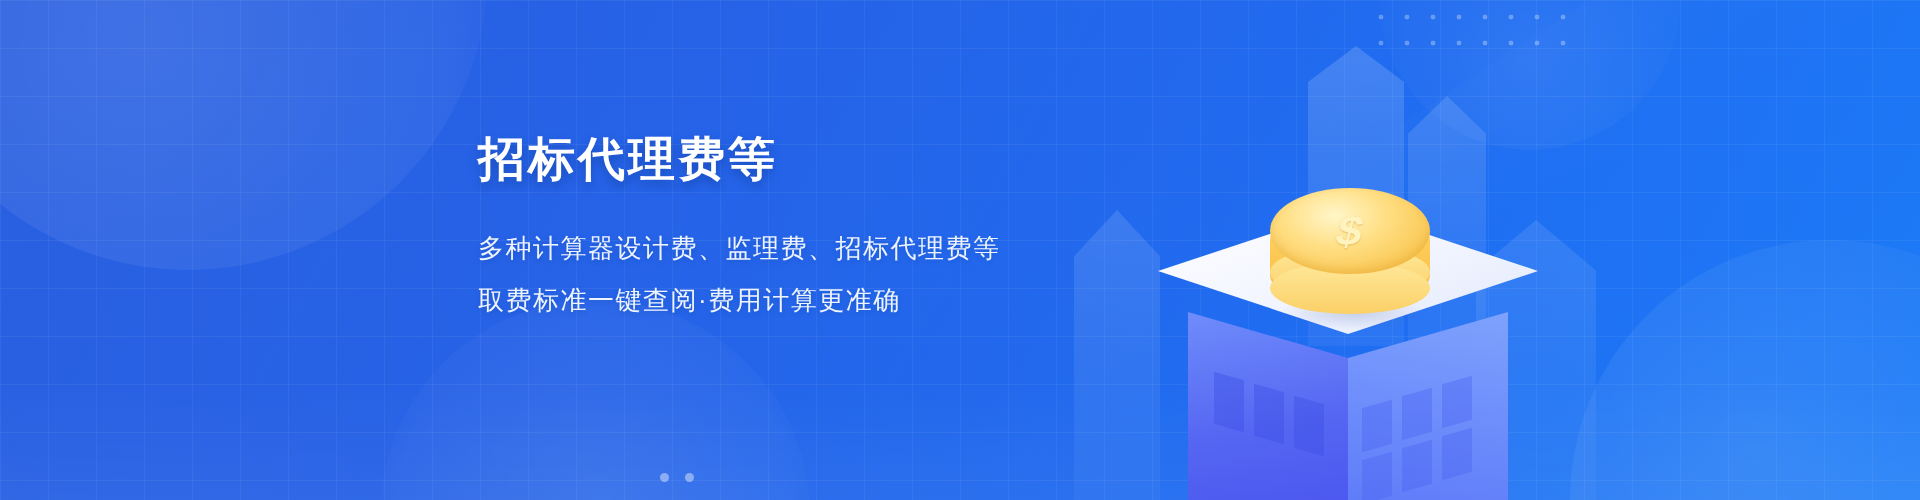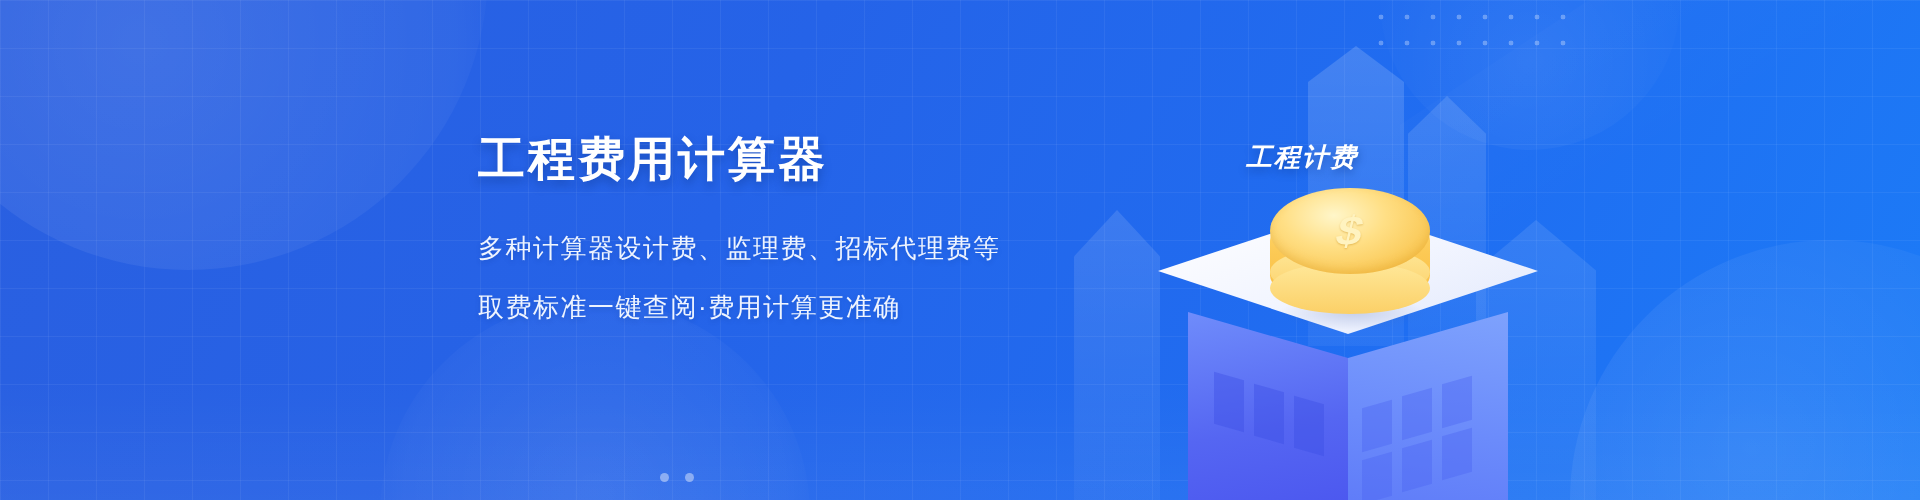--- a/index.html
+++ b/index.html
@@ -177,32 +177,31 @@
   <div class="soft-circle circle-tl"></div>
   <div class="soft-circle circle-rt"></div>
   <div class="soft-circle circle-bl"></div>
   <div class="soft-circle circle-br"></div>
   <div class="wedge wedge-a"></div>
   <div class="grid-overlay"></div>
   <div class="dot-grid"></div>
   <div class="sheen-bottom"></div>
 
   <div class="copy">
-    <div class="headline">工程费用计算器</div>
+    <div class="headline">招标代理费等</div>
     <div class="desc">多种计算器设计费、监理费、招标代理费等</div>
-    <div class="desc" style="margin-top:15px">取费标准一键查阅·费用计算更准确</div>
+    <div class="desc" style="margin-top:8px">取费标准一键查阅·费用计算更准确</div>
   </div>
 
   <div class="art">
     <div class="bg-tower tower-3"></div>
     <div class="bg-tower tower-1"></div>
     <div class="bg-tower tower-2"></div>
     <div class="bg-tower tower-4"></div>
 
-    <div class="badge">工程计费</div>
 
     <div class="bld">
       <div class="bld-left">
         <div class="win win-l" style="left:26px;top:64px;width:30px;height:52px;"></div>
         <div class="win win-l" style="left:66px;top:76px;width:30px;height:52px;"></div>
         <div class="win win-l" style="left:106px;top:88px;width:30px;height:52px;"></div>
       </div>
       <div class="bld-right">
         <div class="win win-r" style="left:14px;top:92px;width:30px;height:44px;"></div>
         <div class="win win-r" style="left:54px;top:80px;width:30px;height:44px;"></div>

